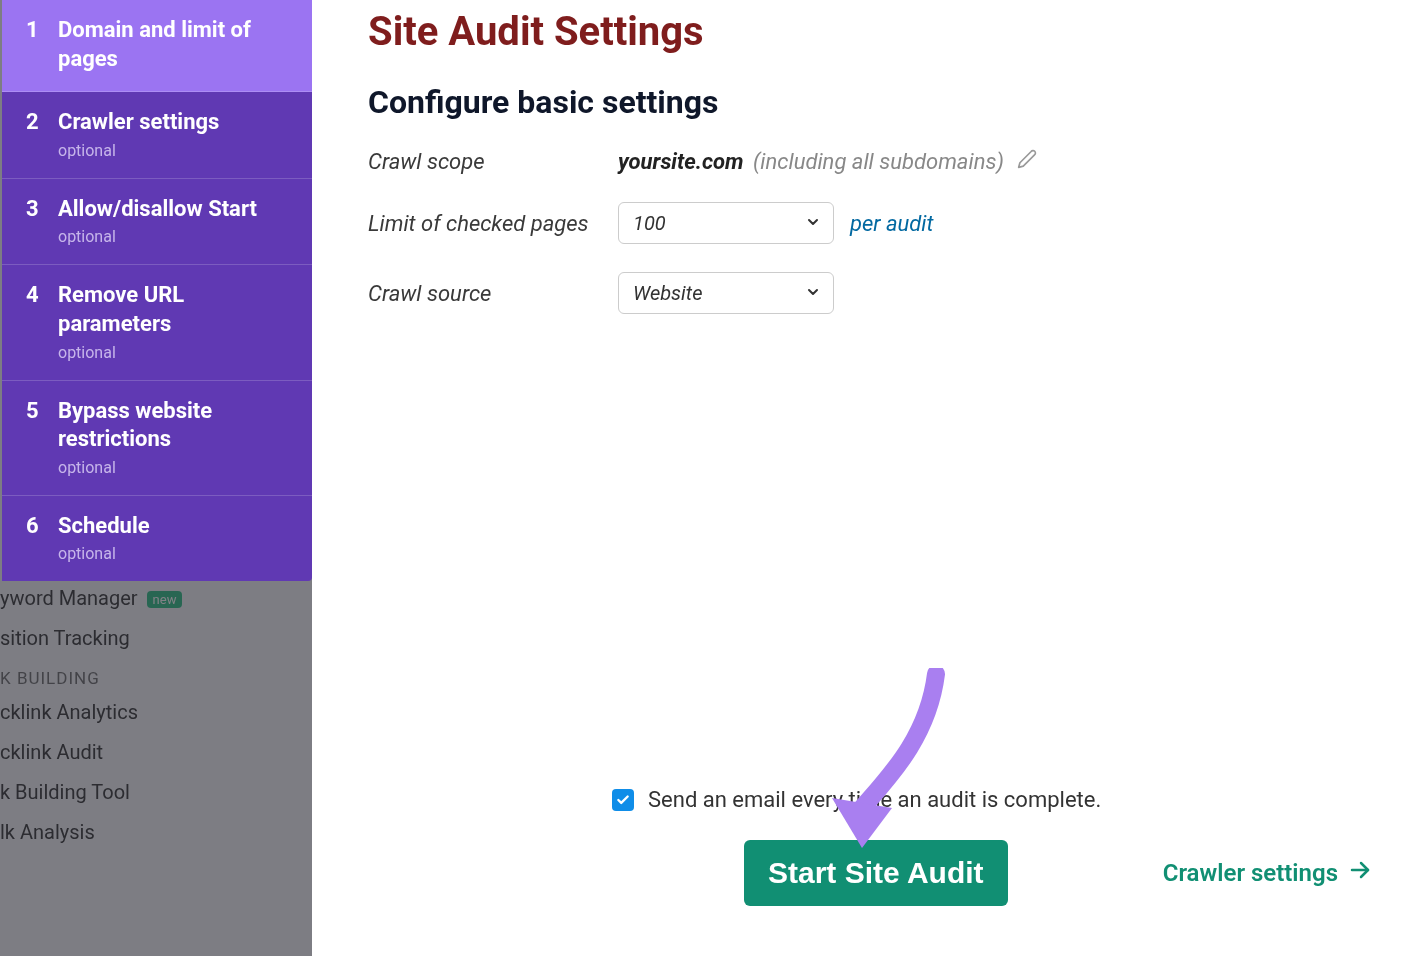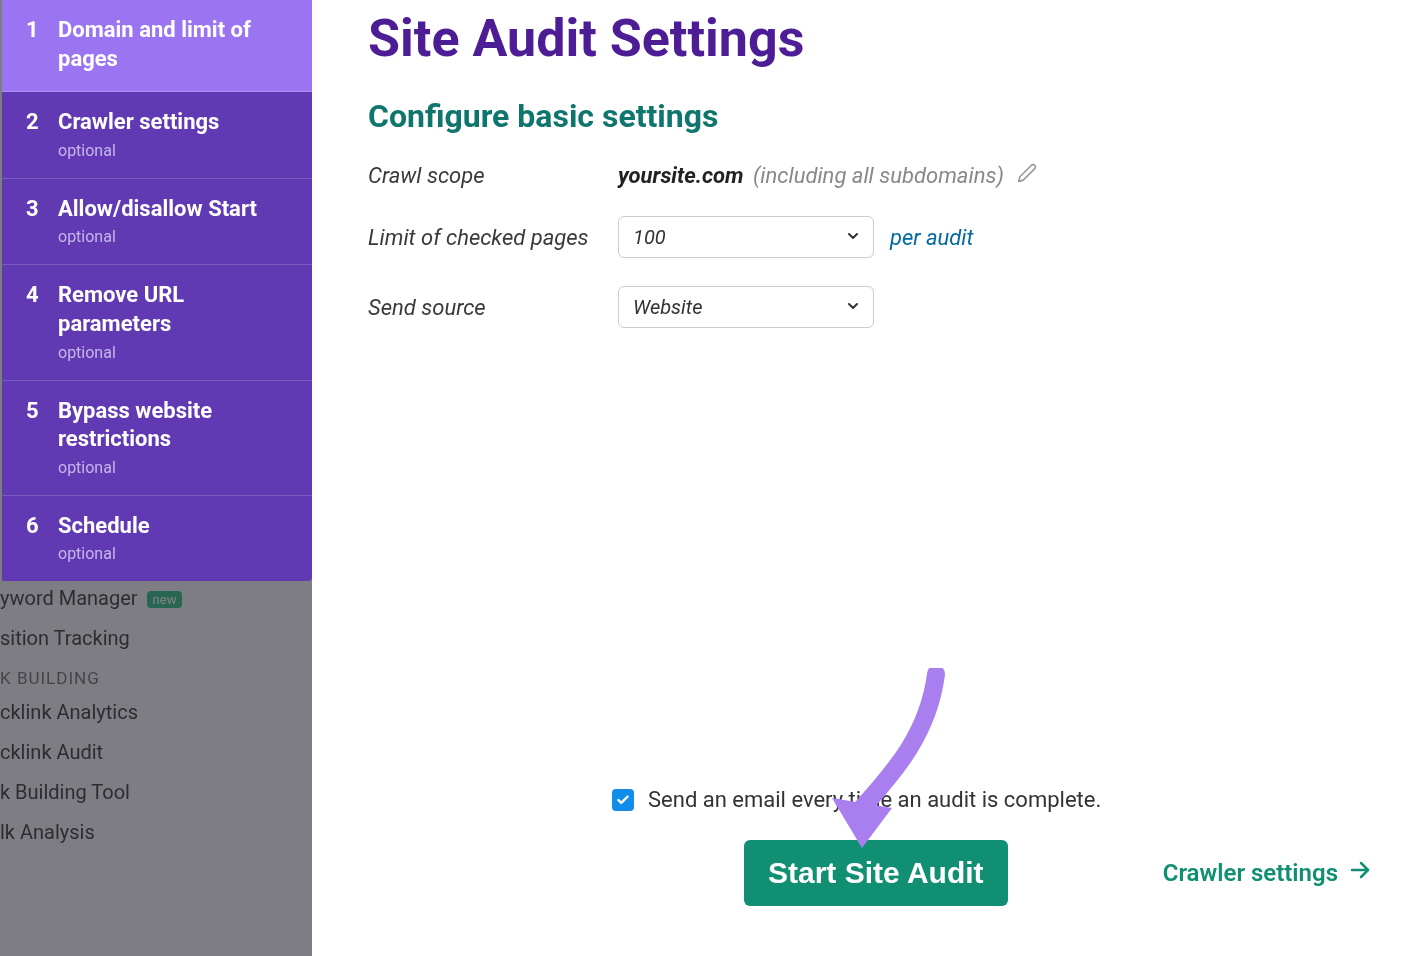--- a/index.html
+++ b/index.html
@@ -103,30 +103,30 @@
 
   
   .main {
     position: absolute;
     left: 368px;
     top: 2px;
     right: 40px;
     z-index: 1;
   }
   h1.page-title {
-    font-size: 52px;
+    font-size: 40px;
     font-weight: 700;
-    color: #4c1d95;
+    color: #7f1d1d;
     margin-bottom: 28px;
     margin-top: 6px;
   }
   h2.section-title {
     font-size: 32px;
     font-weight: 700;
-    color: #0f766e;
+    color: #0f172a;
     margin-bottom: 28px;
   }
 
   .form-row {
     display: flex;
     align-items: center;
     margin-bottom: 28px;
     font-size: 22px;
     color: #333;
     font-style: italic;
@@ -134,21 +134,21 @@
   .form-label {
     width: 250px;
     flex-shrink: 0;
     color: #3a3a3a;
   }
   .scope-value { font-weight: 700; color: #222; }
   .scope-hint { color: #888; font-weight: 400; margin-left: 4px;}
   .edit-icon { margin-left: 8px; color: #999; display: inline-flex; cursor: pointer; }
 
   .select {
-    width: 256px;
+    width: 216px;
     height: 42px;
     border: 1px solid #ccc;
     border-radius: 6px;
     background: #fff;
     padding: 0 40px 0 14px;
     font-size: 20px;
     color: #333;
     display: flex;
     align-items: center;
     position: relative;
@@ -317,21 +317,21 @@
       <span class="chev">
         <svg width="16" height="16" viewBox="0 0 24 24" fill="none" stroke="currentColor" stroke-width="3" stroke-linecap="round" stroke-linejoin="round">
             <polyline points="6 9 12 15 18 9"></polyline>
           </svg>
       </span>
     </div>
     <span class="row-suffix">per audit</span>
   </div>
 
   <div class="form-row">
-    <div class="form-label">Send source</div>
+    <div class="form-label">Crawl source</div>
     <div class="select">
       <span>Website</span>
       <span class="chev">
         <svg width="16" height="16" viewBox="0 0 24 24" fill="none" stroke="currentColor" stroke-width="3" stroke-linecap="round" stroke-linejoin="round">
             <polyline points="6 9 12 15 18 9"></polyline>
           </svg>
       </span>
     </div>
   </div>
 </div>

